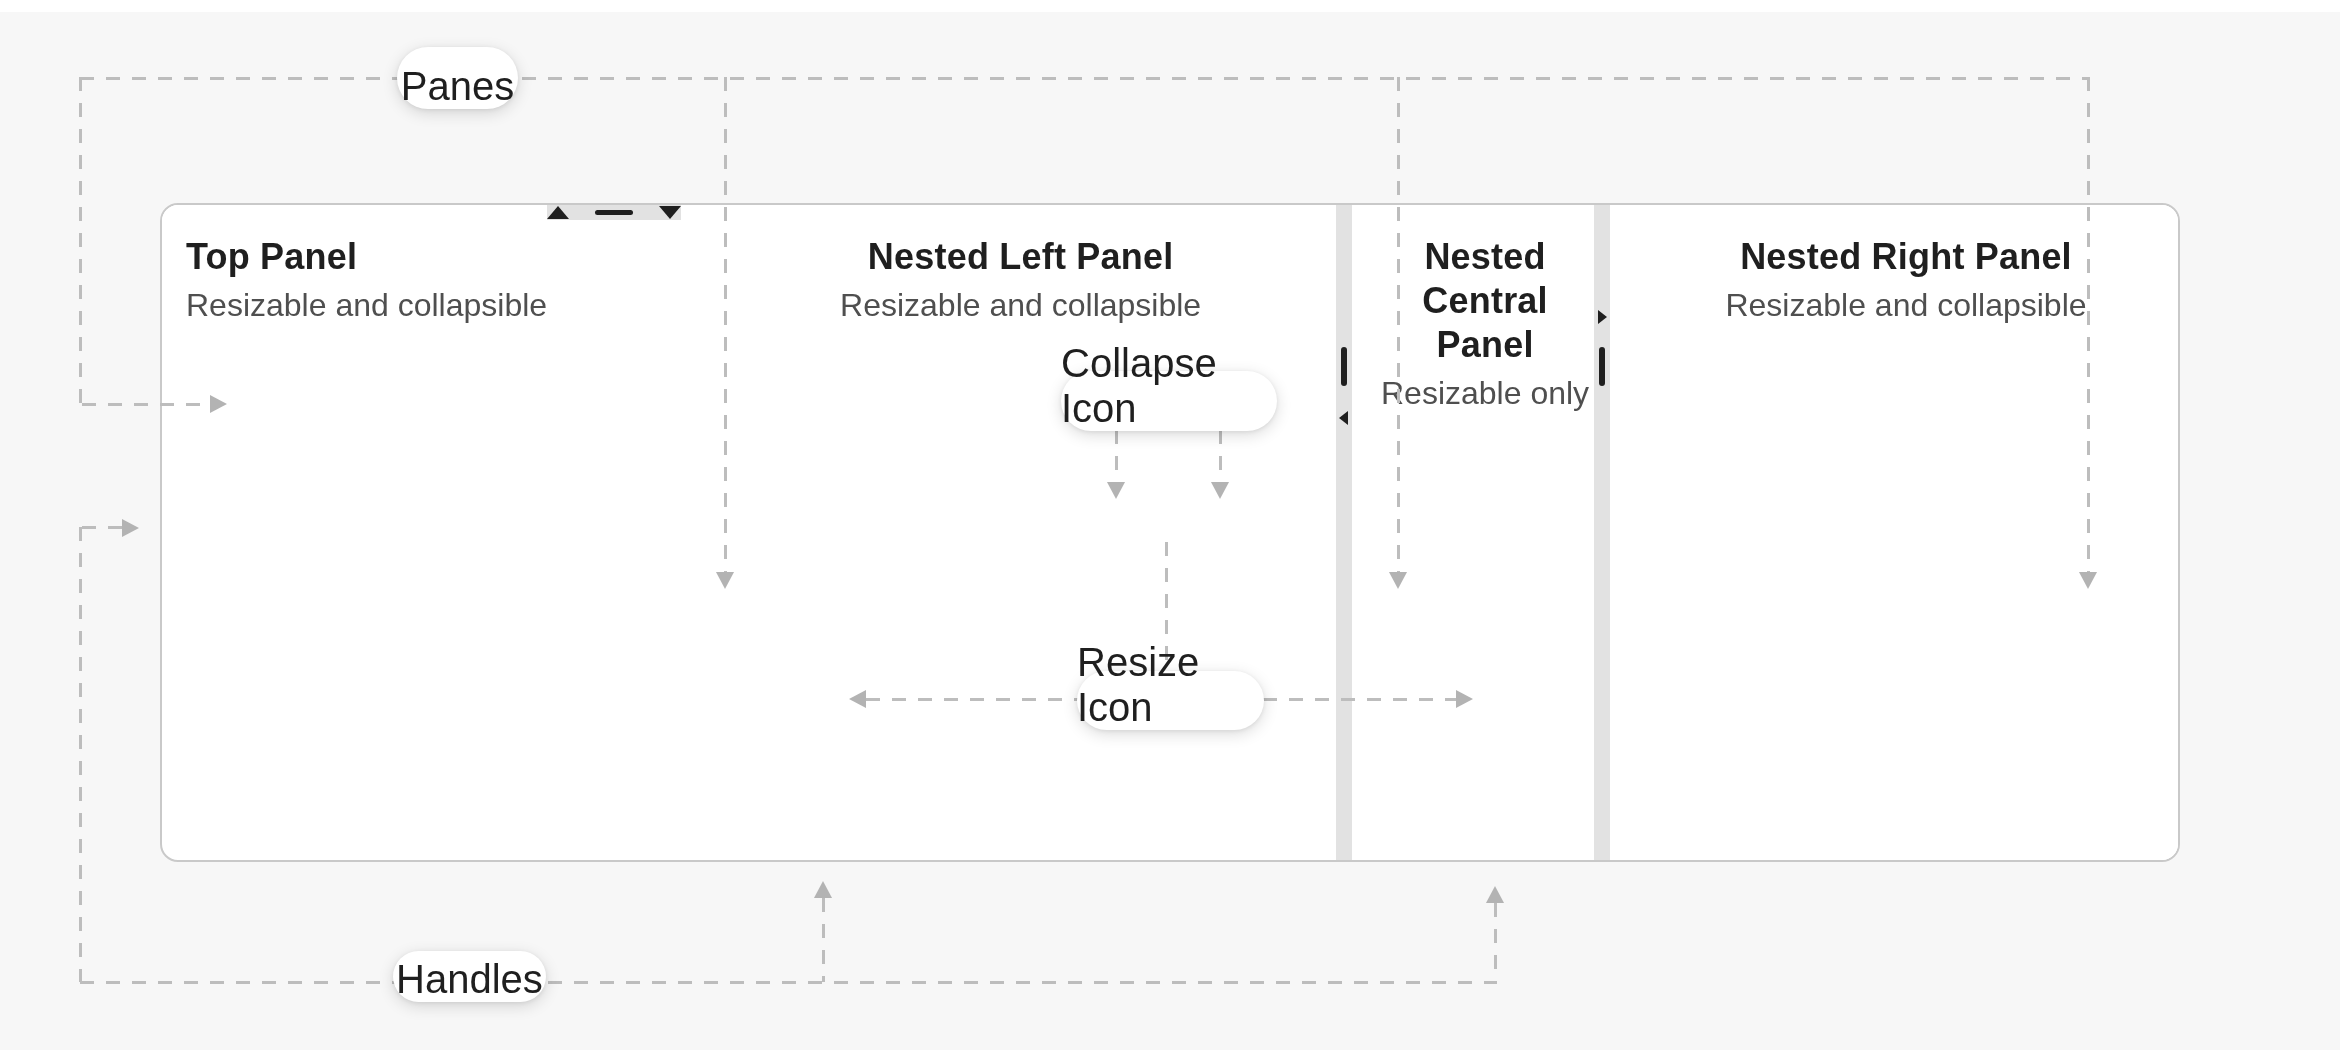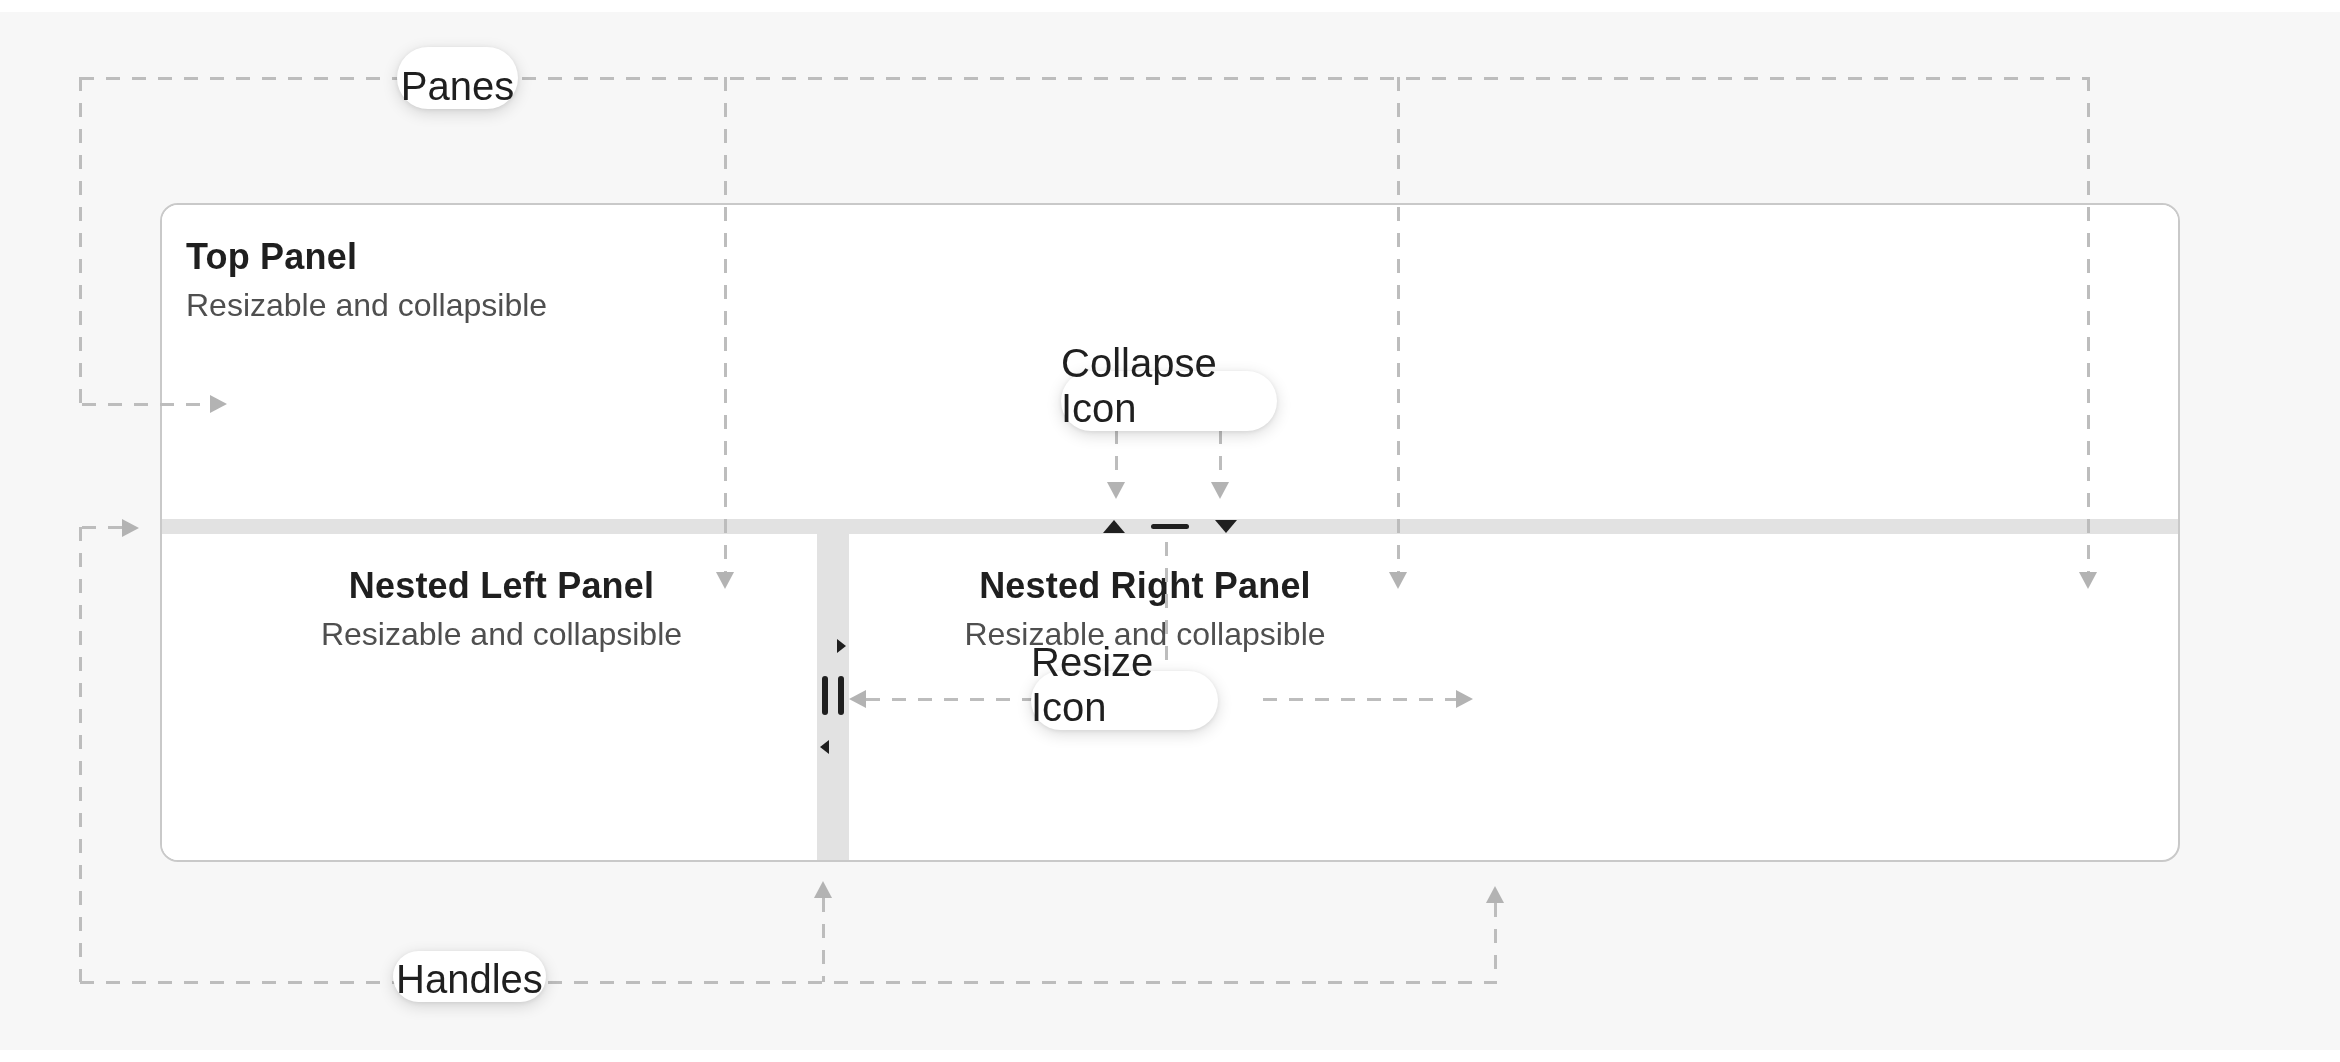--- a/index.html
+++ b/index.html
@@ -10,21 +10,21 @@
   }
   *{box-sizing:border-box; margin:0; padding:0;}
   html,body{width:2340px; height:1062px; overflow:hidden;}
   body{background:var(--bg-page); font-family:"Liberation Sans", sans-serif;}
   .canvas{position:relative; width:2340px; height:1062px;}
   .bg{position:absolute; left:0; top:12px; width:2340px; height:1038px; background:var(--bg-diagram);}
 
   
   .panel-group{position:absolute; left:160px; top:203px; width:2020px; height:659px;
     background:var(--panel-bg); border:2px solid var(--panel-border); border-radius:18px;
-    display:flex; flex-direction:column; overflow:hidden;}
+    display:flex; flex-direction:row; overflow:hidden;}
   .pane{background:var(--panel-bg); padding:30px 0 0 24px;}
   .pane h2{font-size:36px; font-weight:700; color:var(--title); line-height:44px; letter-spacing:.2px;}
   .pane p{font-size:32px; font-weight:400; color:var(--subtitle); line-height:40px; margin-top:6px;}
   .pane-top{height:314px; flex:none;}
   .h-handle{height:15px; flex:none; background:var(--handle-bg);
     display:flex; align-items:center; justify-content:center; gap:26px;}
   .bottom-row{flex:1; display:flex;text-align:center;}
   .pane-left{width:655px; flex:none;}
   .pane-central{flex:1;}
   .pane-right{width:568px; flex:none;}
@@ -76,20 +76,24 @@
       <section class="pane pane-left">
         <h2>Nested Left Panel</h2>
         <p>Resizable and collapsible</p>
       </section>
 
       <div class="v-handle">
         <span class="vdash" style="top:142px;"></span>
         <span class="tri-left" style="top:206px;"></span>
       </div>
 
+      <section class="pane pane-central">
+        <h2>Nested Central Panel</h2>
+        <p>Resizable only</p>
+      </section>
 
       <div class="v-handle">
         <span class="tri-right" style="top:105px;"></span>
         <span class="vdash" style="top:142px;"></span>
       </div>
 
       <section class="pane pane-right">
         <h2>Nested Right Panel</h2>
         <p>Resizable and collapsible</p>
       </section>
@@ -126,19 +130,19 @@
   <span class="ah ah-up" style="left:814px; top:881px;"></span>
   <div class="anno dash-v" style="left:1494px; top:903px; height:79px;"></div>
   <span class="ah ah-up" style="left:1486px; top:886px;"></span>
 
   <div class="pill" style="left:397px; top:47px; width:121px; height:62px;">
     <span>Panes</span>
   </div>
   <div class="pill" style="left:1061px; top:371px; width:216px; height:60px;">
     <span>Collapse Icon</span>
   </div>
-  <div class="pill" style="left:1031px; top:671px; width:187px; height:59px;">
+  <div class="pill" style="left:1077px; top:671px; width:187px; height:59px;">
     <span>Resize Icon</span>
   </div>
   <div class="pill" style="left:393px; top:951px; width:153px; height:51px;">
     <span>Handles</span>
   </div>
 </div>
 
 </body></html>

